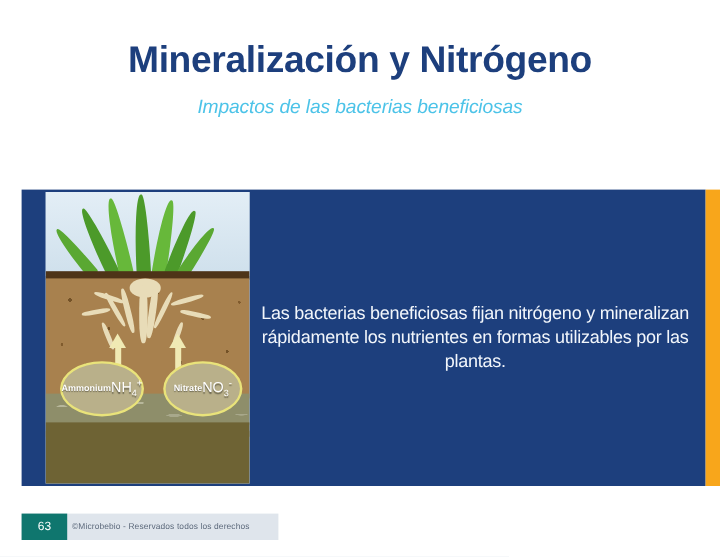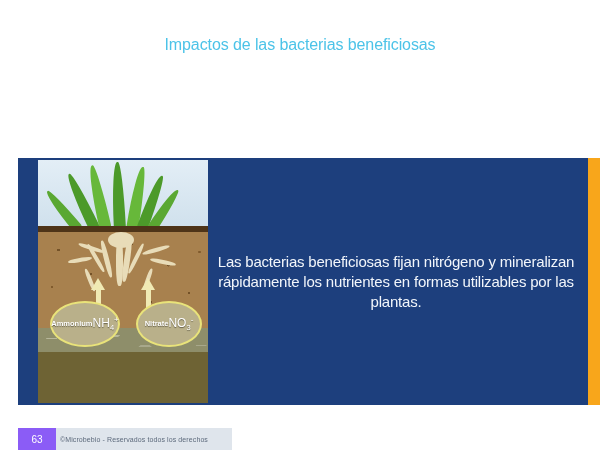--- a/index.html
+++ b/index.html
@@ -24,22 +24,23 @@
   }
   #slide-title {
     font-size: 31px;
     font-weight: bold;
     color: #1d3f7d;
     letter-spacing: -0.3px;
     line-height: 1.05;
     white-space: nowrap;
   }
   #slide-subtitle {
-    margin-top: 2px;
+    margin-top: 14px;
     font-size: 16px;
+    font-style: italic;
     color: #4cc3e8;
     letter-spacing: -0.1px;
     white-space: nowrap;
   }
 
   
   #content-panel {
     position: absolute;
     left: 18px; top: 158px;
     width: 570px; height: 247px;
@@ -178,21 +179,21 @@
   #footer-bar {
     position: absolute;
     left: 18px; top: 428px;
     width: 214px; height: 22px;
     background: #dfe5ec;
   }
   #page-badge {
     position: absolute;
     left: 18px; top: 428px;
     width: 38px; height: 22px;
-    background: #8b5cf6;
+    background: #0f766e;
     color: #ffffff;
     font-size: 10px;
     display: flex;
     align-items: center;
     justify-content: center;
   }
   #copyright {
     position: absolute;
     left: 60px; top: 428px;
     height: 22px;
@@ -201,20 +202,21 @@
     font-size: 7px;
     color: #5d6a7c;
     letter-spacing: .1px;
     white-space: nowrap;
   }
 </style>
 </head>
 <body>
 
 <div id="title-block">
+  <div id="slide-title">Mineralización y Nitrógeno</div>
   <div id="slide-subtitle">Impactos de las bacterias beneficiosas</div>
 </div>
 
 <div id="content-panel"></div>
 <div id="accent-strip"></div>
 
 <div id="illustration">
   <div class="sky"></div>
 
   <div class="plant-blade" style="left:52px;top:8px;width:11px;height:62px;background:#4c9a2a;transform:rotate(-26deg);"></div>

